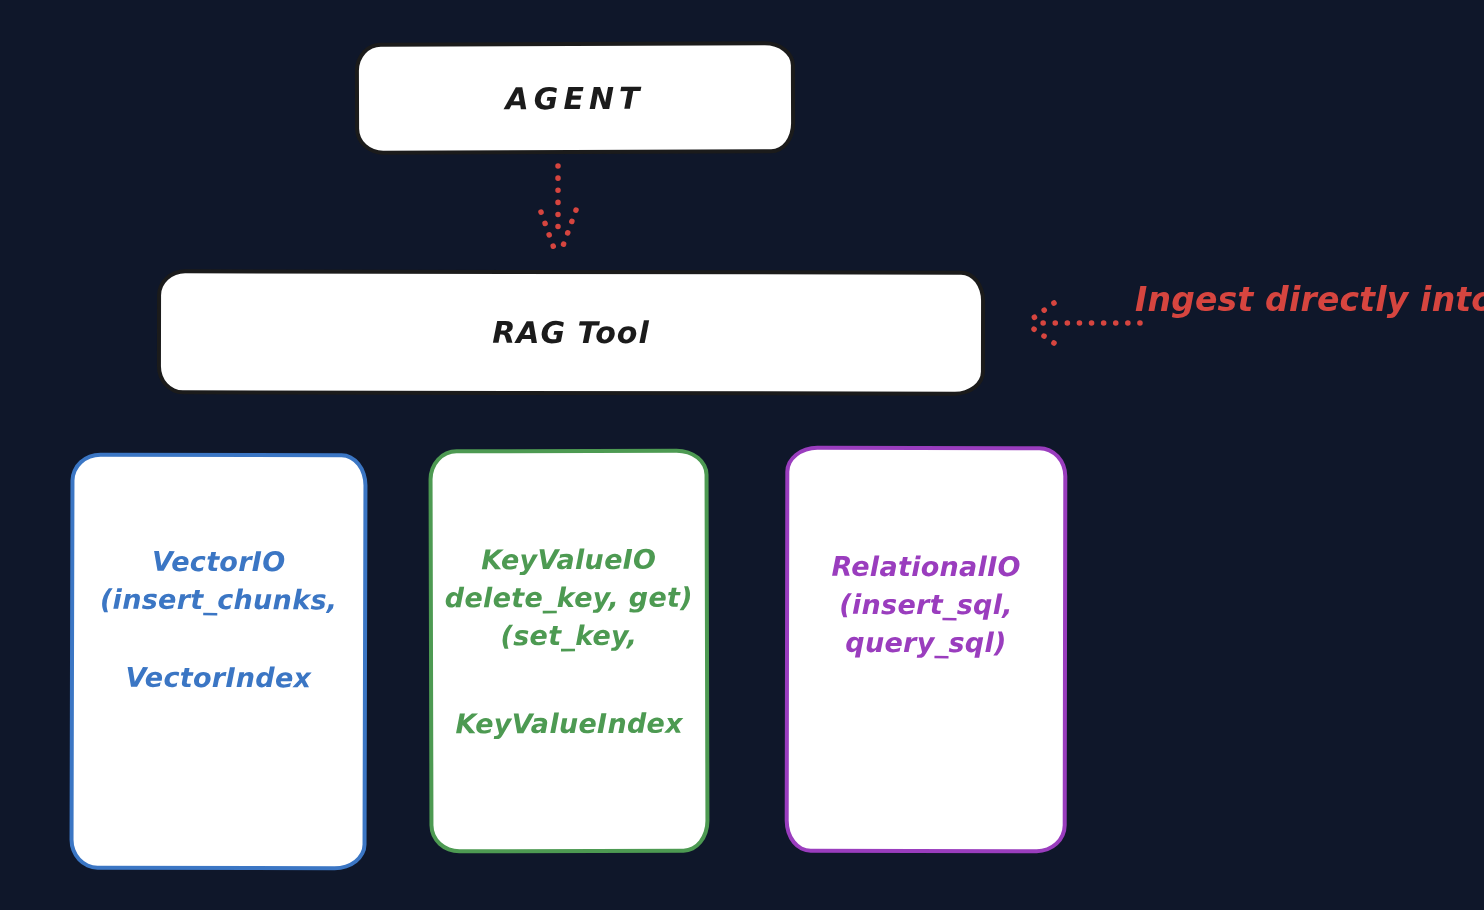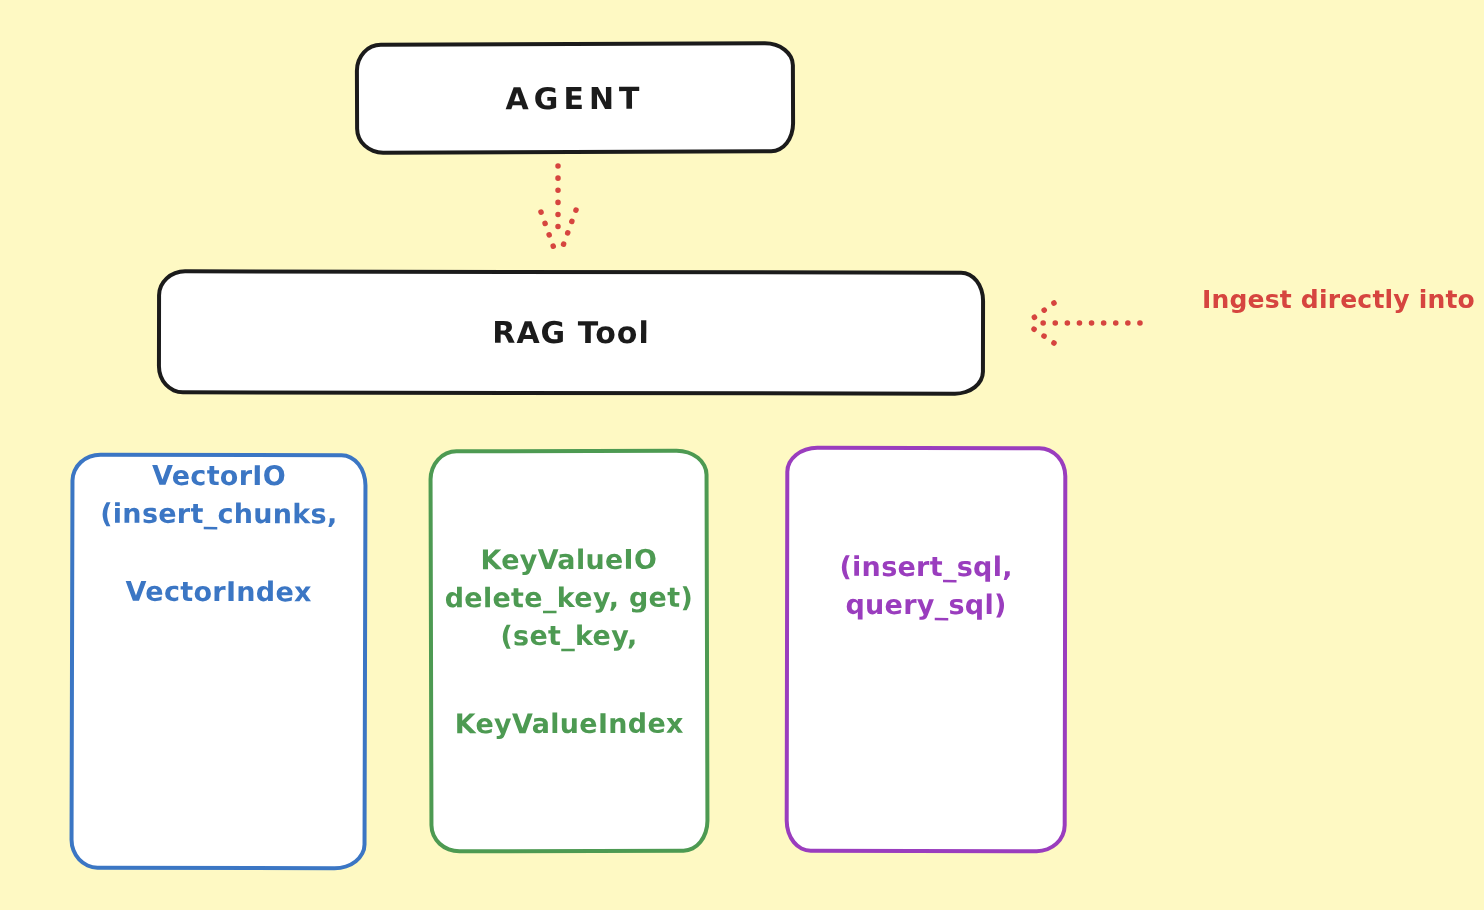--- a/index.html
+++ b/index.html
@@ -5,22 +5,23 @@
   html, body {
     margin: 0;
     padding: 0;
     background: #ffffff;
     font-family: "DejaVu Sans", sans-serif;
   }
   .canvas {
     position: relative;
     width: 1484px;
     height: 910px;
-    background: #fef9c3;
+    background: #0f172a;
     overflow: hidden;
+    font-style: italic;
   }
   
   .node {
     position: absolute;
     box-sizing: border-box;
     background: #ffffff;
     border: 4px solid #1b1b1b;
     display: flex;
     align-items: center;
     justify-content: center;
@@ -62,23 +63,23 @@
     fill: none;
     stroke-width: 5.5;
     stroke-linecap: round;
     stroke-dasharray: 0.1 12;
   }
   
   .annotation {
     position: absolute;
     left: 1135px; top: 283px;
     width: 340px;
-    text-align: right;
+    text-align: center;
     font-weight: 700;
-    font-size: 25px;
+    font-size: 33px;
     line-height: 34px;
     letter-spacing: 0.2px;
   }
   .annotation div { white-space: nowrap; }
   
   .io-box {
     position: absolute;
     box-sizing: border-box;
     background: #ffffff;
     border: 4px solid;
@@ -102,21 +103,21 @@
     border-radius: 32px 28px 30px 26px / 26px 30px 28px 32px;
     transform: rotate(0.1deg);
   }
   .io-text {
     font-weight: 700;
     font-size: 27px;
     line-height: 38px;
     letter-spacing: 0.3px;
   }
   .io-text div { white-space: nowrap; }
-  .io-box-vector   .io-text { }
+  .io-box-vector   .io-text { padding-top: 86px; }
   .io-box-keyvalue .io-text { padding-top: 88px; }
   .io-box-relational .io-text { padding-top: 98px; }
   .spacer-vector   { height: 40px; }
   .spacer-keyvalue { height: 50px; }
   .spacer-relational { height: 48px; }
 </style>
 </head>
 <body>
 
 <div class="canvas">
@@ -159,19 +160,20 @@
       <div>KeyValueIO</div>
       <div>delete_key, get)</div>
       <div>(set_key,</div>
       <div class="spacer-keyvalue"></div>
       <div>KeyValueIndex</div>
     </div>
   </div>
 
   <div class="io-box io-box-relational" style="border-color: rgb(154, 61, 190);">
     <div class="io-text" style="color: rgb(154, 61, 190);">
+      <div>RelationalIO</div>
       <div>(insert_sql,</div>
       <div>query_sql)</div>
       <div class="spacer-relational"></div>
     </div>
   </div>
 
 </div>
 
 </body></html>

